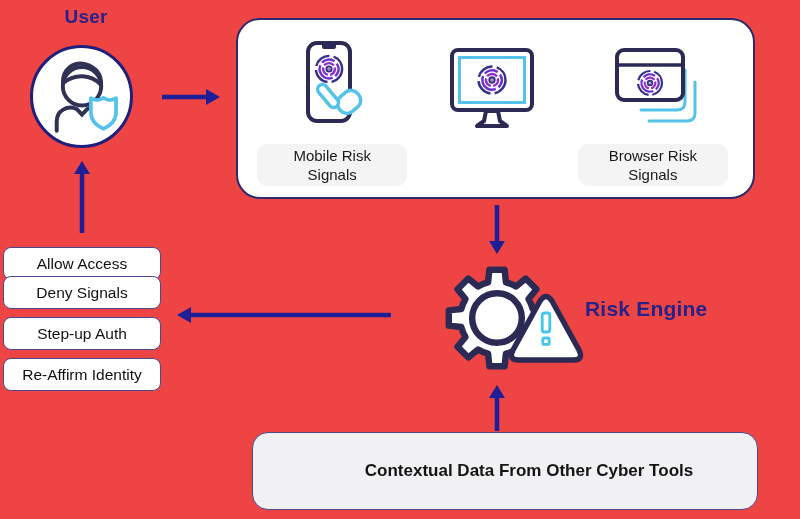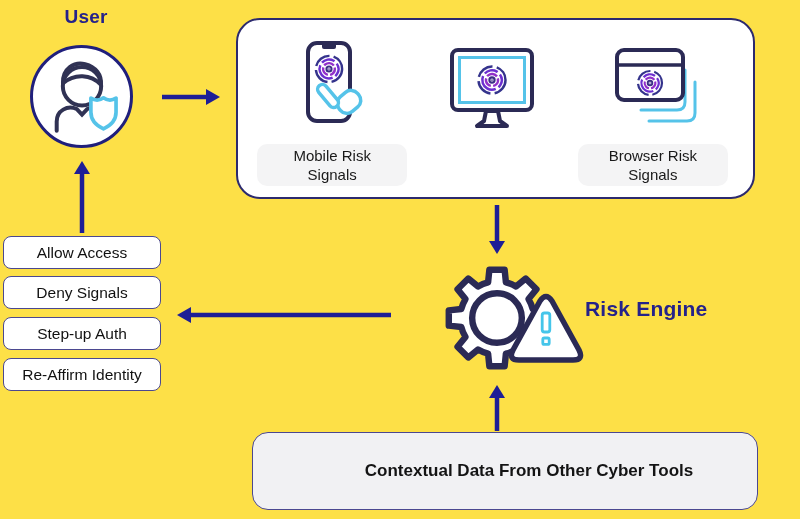--- a/index.html
+++ b/index.html
@@ -1,17 +1,17 @@
 <!DOCTYPE html>
 <html><head>
 <meta charset="utf-8">
 <style>
   html,body{margin:0;padding:0;background:#fff;}
   .canvas{
-    position:relative;width:800px;height:519px;background:#fde047;overflow:hidden;
+    position:relative;width:800px;height:519px;background:#ef4444;overflow:hidden;
     font-family:"Liberation Sans", sans-serif;
   }
   .abs{position:absolute;}
   .heading{
     color:#25228a;font-weight:bold;letter-spacing:.2px;
   }
   .user-label{left:36px;top:6px;width:100px;text-align:center;font-size:19px;}
   .user-circle{
     left:30px;top:45px;width:103px;height:103px;border-radius:50%;
     border:3.5px solid #201f7c;box-sizing:border-box;background:#fff;
@@ -148,21 +148,21 @@
     </g>
   </svg>
 
   <div class="abs heading risk-engine-label">Risk Engine</div>
 
   <svg class="abs" style="left:175px;top:304px;" width="218" height="22">
     <line x1="216" y1="11" x2="15" y2="11" stroke="#1e1e96" stroke-width="4.5"></line>
     <polygon points="16,3 16,19 2,11" fill="#1e1e96"></polygon>
   </svg>
 
-  <div class="abs action-box" style="top:236px;">Allow Access</div>
+  <div class="abs action-box" style="top:247px;">Allow Access</div>
   <div class="abs action-box" style="top:276px;">Deny Signals</div>
   <div class="abs action-box" style="top:358px;">Re-Affirm Identity</div>
   <div class="abs action-box" style="top:317px;">Step-up Auth</div>
 
   <svg class="abs" style="left:71px;top:159px;" width="22" height="75">
     <line x1="11" y1="74" x2="11" y2="14" stroke="#1e1e96" stroke-width="4.5"></line>
     <polygon points="3,15 19,15 11,2" fill="#1e1e96"></polygon>
   </svg>
 
   <svg class="abs" style="left:486px;top:383px;" width="22" height="49">

